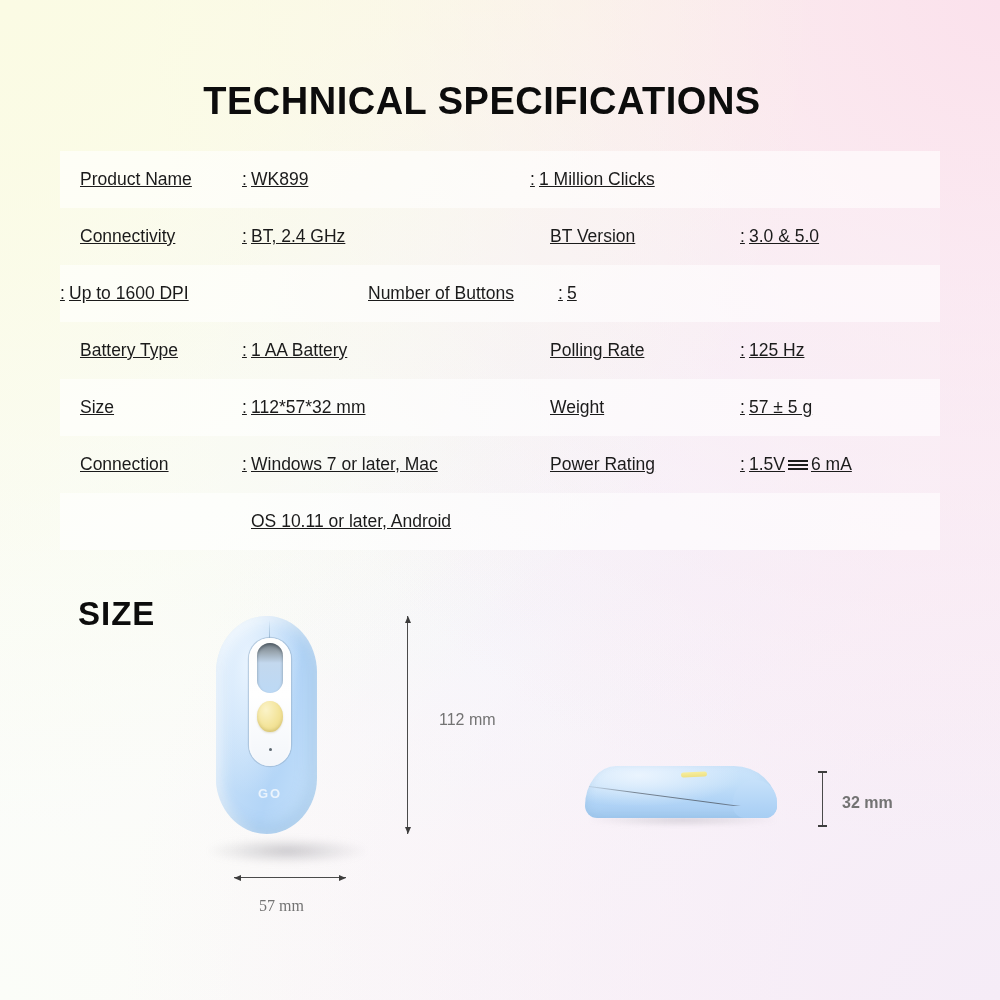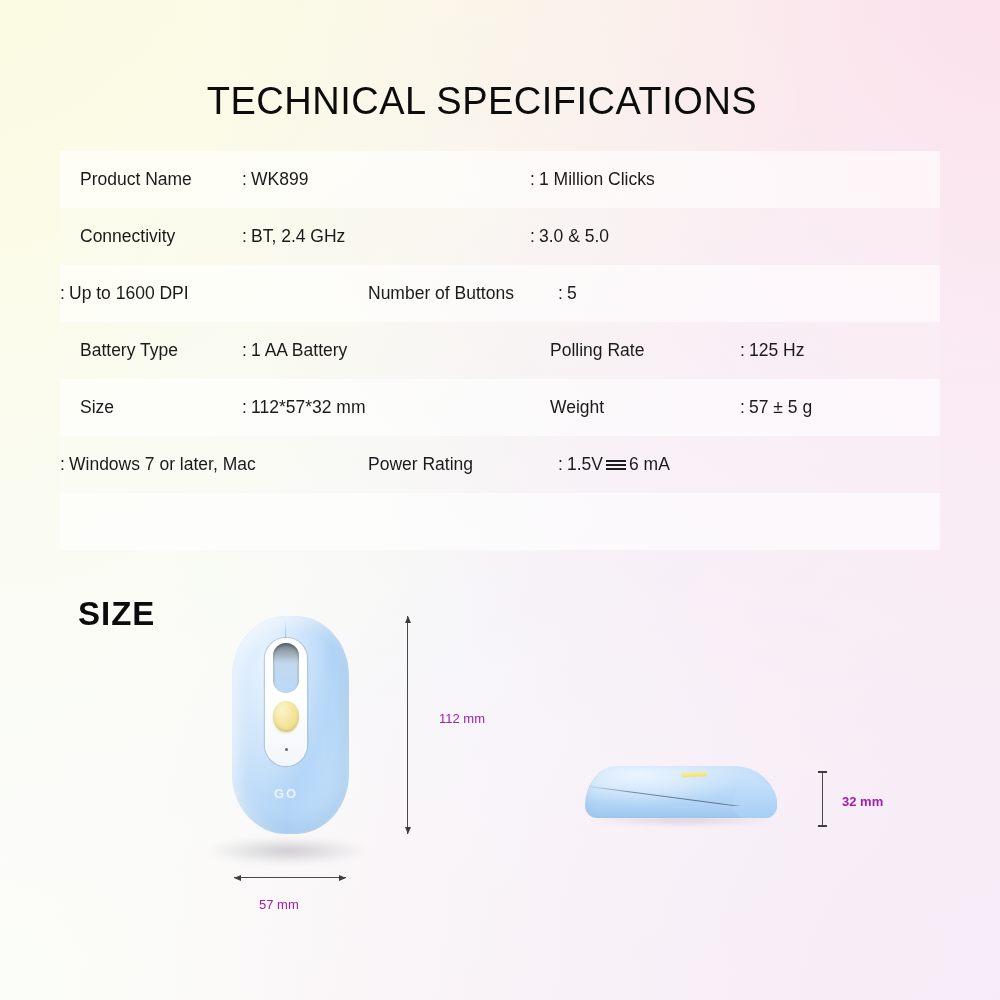--- a/index.html
+++ b/index.html
@@ -31,21 +31,21 @@
   #page { position: absolute; inset: 0; }
 
   
   .page-title {
     position: absolute;
     top: 80px;
     left: 0;
     width: 964px;
     text-align: center;
     font-size: 38px;
-    font-weight: normal;
+    font-weight: bold;
     letter-spacing: 0.5px;
     color: #0c0c0c;
     font-family: "Liberation Sans", sans-serif;
   }
 
   
   .spec-table {
     position: absolute;
     left: 60px;
     top: 151px;
@@ -56,20 +56,21 @@
     height: 57px;
     align-items: center;
   }
   .spec-row.stripe-a { background: rgba(255,255,255,0.62); }
   .spec-row.stripe-b { background: rgba(255,255,255,0.14); align-items: flex-end; }
 
   .cell {
     display: flex;
     align-items: center;
     height: 57px;
+    text-decoration: underline;
   }
   .cell-label {
     font-size: 17.5px;
     color: #1b1b1b;
     padding-left: 20px;
     box-sizing: border-box;
   }
   .cell-value {
     font-size: 17.5px;
     color: #1b1b1b;
@@ -109,23 +110,23 @@
     top: 595px;
     font-size: 33px;
     font-weight: bold;
     letter-spacing: 1px;
     color: #0c0c0c;
   }
 
   
   .mouse-top {
     position: absolute;
-    left: 232px;
+    left: 216px;
     top: 616px;
-    width: 117px;
+    width: 101px;
     height: 218px;
     border-radius: 54px / 60px;
     background:
       radial-gradient(ellipse at 32% 22%, #e8f3fe 0%, rgba(232,243,254,0) 55%),
       linear-gradient(105deg, #cde5fb 0%, #bfdcf8 38%, #b3d5f7 62%, #c9e3fb 100%);
     box-shadow: inset -6px -6px 16px rgba(120,165,205,0.30),
                 inset 5px 5px 14px rgba(255,255,255,0.75);
   }
   .mouse-seam {
     position: absolute;
@@ -323,22 +324,22 @@
     top: 1.5px;
     width: 0; height: 0;
     border-top: 3px solid transparent;
     border-bottom: 3px solid transparent;
   }
   .arrow-l { left: 0; border-right: 7px solid #3d3d3d; }
   .arrow-r { right: 0; border-left: 7px solid #3d3d3d; }
 
   .dim-label {
     position: absolute;
-    font-size: 13px;
-    color: #a21caf;
+    font-size: 16px;
+    color: #737373;
     white-space: nowrap;
     text-align: center;
   }
 </style>
 </head>
 <body>
 
 <div id="bg"></div>
 
 <div id="page">
@@ -358,20 +359,21 @@
           <span>1 Million Clicks</span>
         </div>
     </div>
 
     <div class="spec-row stripe-b">
       <div class="cell cell-label c-l1">Connectivity</div>
       <div class="cell cell-value c-v1">
           <span class="colon">:</span>
           <span>BT, 2.4 GHz</span>
         </div>
+      <div class="cell cell-label c-l2">BT Version</div>
       <div class="cell cell-value c-v2">
           <span class="colon">:</span>
           <span>3.0 &amp; 5.0</span>
         </div>
     </div>
 
     <div class="spec-row stripe-a">
       <div class="cell cell-value c-v1">
           <span class="colon">:</span>
           <span>Up to 1600 DPI</span>
@@ -403,39 +405,44 @@
           <span>112*57*32 mm</span>
         </div>
       <div class="cell cell-label c-l2">Weight</div>
       <div class="cell cell-value c-v2">
           <span class="colon">:</span>
           <span>57 ± 5 g</span>
         </div>
     </div>
 
     <div class="spec-row stripe-b">
+      <div class="cell cell-label c-l1">Connection</div>
       <div class="cell cell-value c-v1">
           <span class="colon">:</span>
           <span>Windows 7 or later, Mac</span>
         </div>
       <div class="cell cell-label c-l2">Power Rating</div>
       <div class="cell cell-value c-v2">
           <span class="colon">:</span>
           <span>1.5V</span>
           <span class="dc-sym">
             <i></i>
             <i></i>
             <i></i>
           </span>
           <span>6 mA</span>
         </div>
     </div>
 
     <div class="spec-row stripe-a">
       <div class="cell cell-label c-l1"></div>
+      <div class="cell cell-value c-v1">
+          <span class="colon"></span>
+          <span>OS 10.11 or later, Android</span>
+        </div>
       <div class="cell cell-label c-l2"></div>
       <div class="cell cell-value c-v2"></div>
     </div>
 
   </div>
 
   <div class="size-heading">SIZE</div>
 
   <div class="mouse-shadow-top"></div>
   <div class="mouse-top">
@@ -469,21 +476,21 @@
 
   <div class="dim-h" style="left:234px; top:873px; width:112px;">
     <div class="line"></div>
     <div class="cap">
         <span class="arrow-l"></span>
       </div>
     <div class="cap">
         <span class="arrow-r"></span>
       </div>
   </div>
-  <div class="dim-label" style="left:259px; top:897px;">57 mm</div>
+  <div class="dim-label" style="left:259px; top:897px;font-family:Liberation Serif, serif;">57 mm</div>
 
   <div class="dim-v" style="left:818px; top:771px; height:56px;">
     <div class="line"></div>
     <div class="cap top">
         <span class="tick-h" style="top:0;"></span>
       </div>
     <div class="cap bot">
         <span class="tick-h" style="bottom:0;"></span>
       </div>
   </div>

